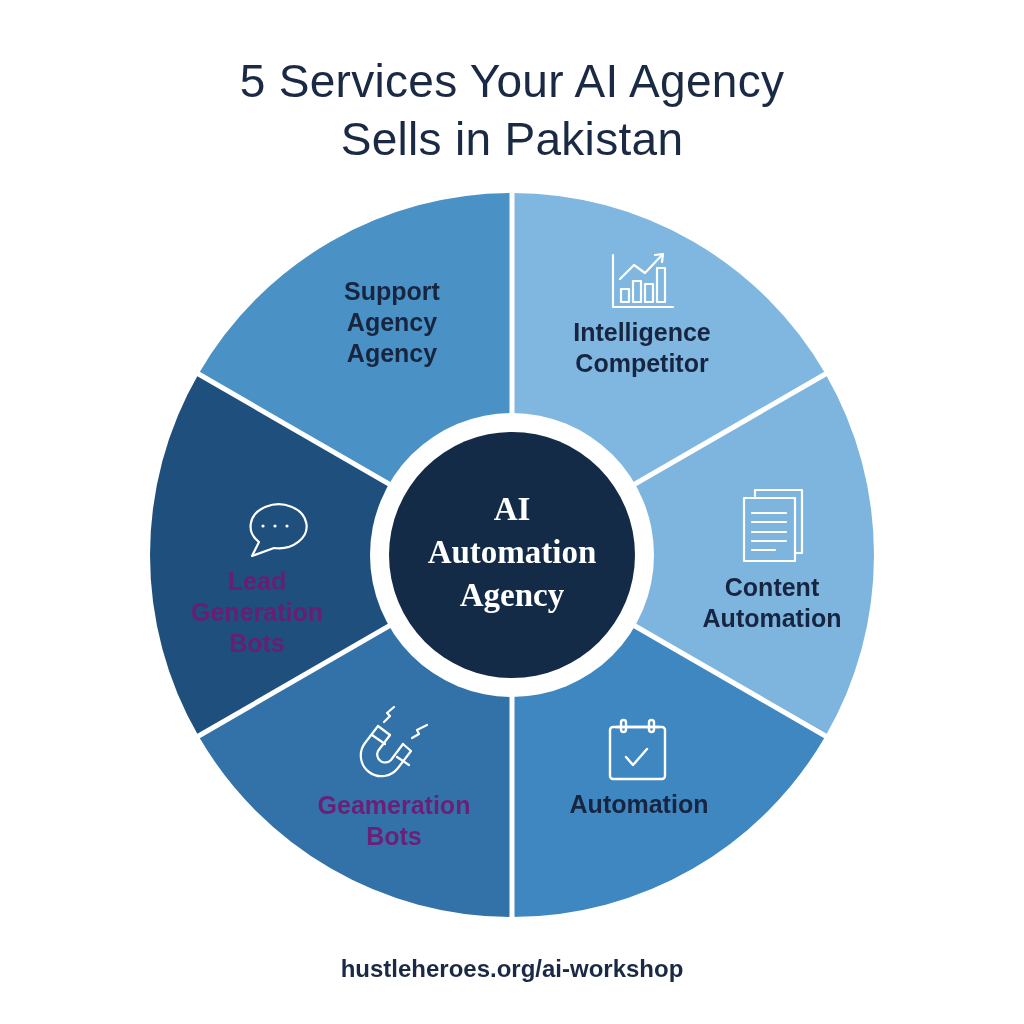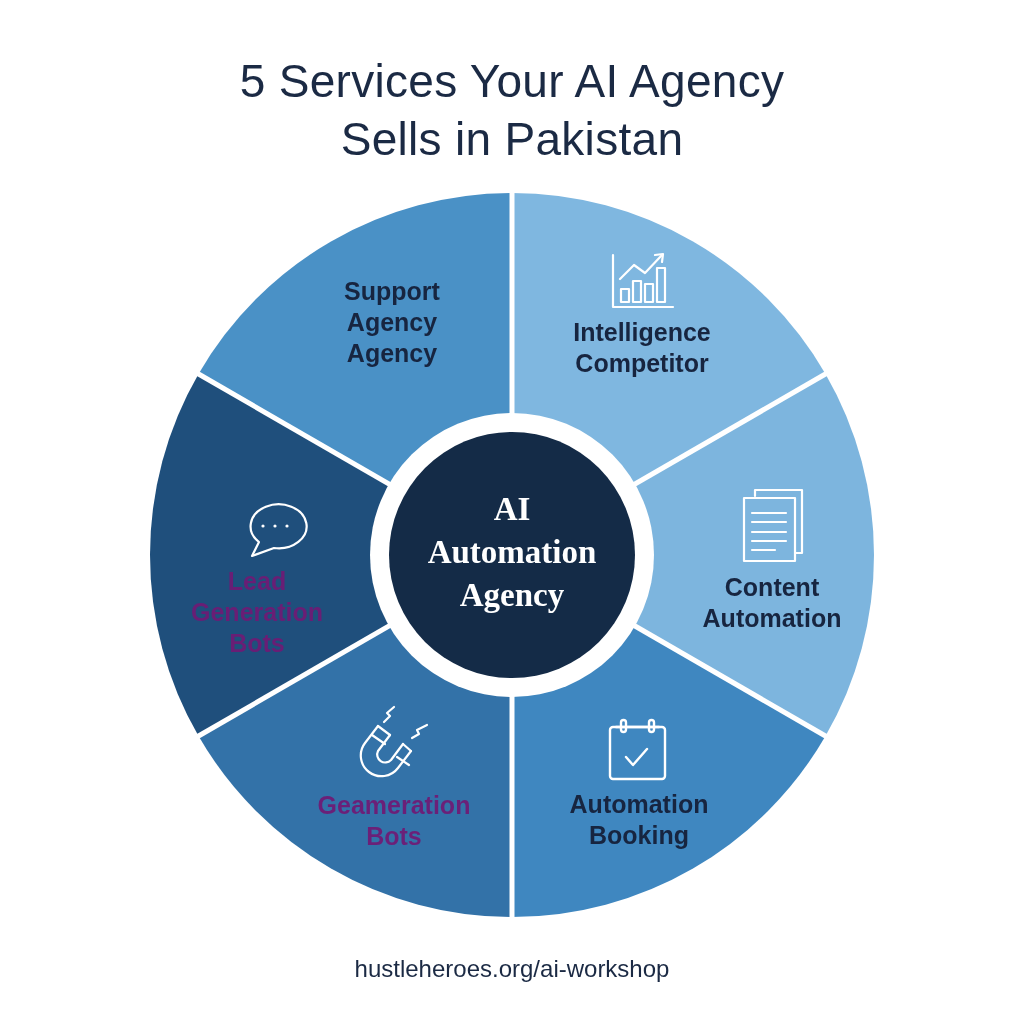--- a/index.html
+++ b/index.html
@@ -60,20 +60,21 @@
     }
     .footer {
       position: absolute;
       left: 0;
       top: 954px;
       width: 1024px;
       text-align: center;
       color: #1b2a44;
       font-size: 24px;
       line-height: 30px;
+      font-weight: bold;
     }
   </style>
 </head>
 <body>
 
 <div class="title">
   <div>5 Services Your AI Agency</div>
   <div>Sells in Pakistan</div>
 </div>
 
@@ -161,21 +162,20 @@
   <div>Competitor</div>
 </div>
 
 <div class="label" style="left:772px; top:572px;">
   <div>Content</div>
   <div>Automation</div>
 </div>
 
 <div class="label" style="left:639px; top:789px;">
   <div>Automation</div>
-  <div>Booking</div>
 </div>
 
 <div class="label faded" style="left:394px; top:790px;">
   <div>Geameration</div>
   <div>Bots</div>
 </div>
 
 <div class="label faded" style="left:257px; top:566px;">
   <div>Lead</div>
   <div>Generation</div>

